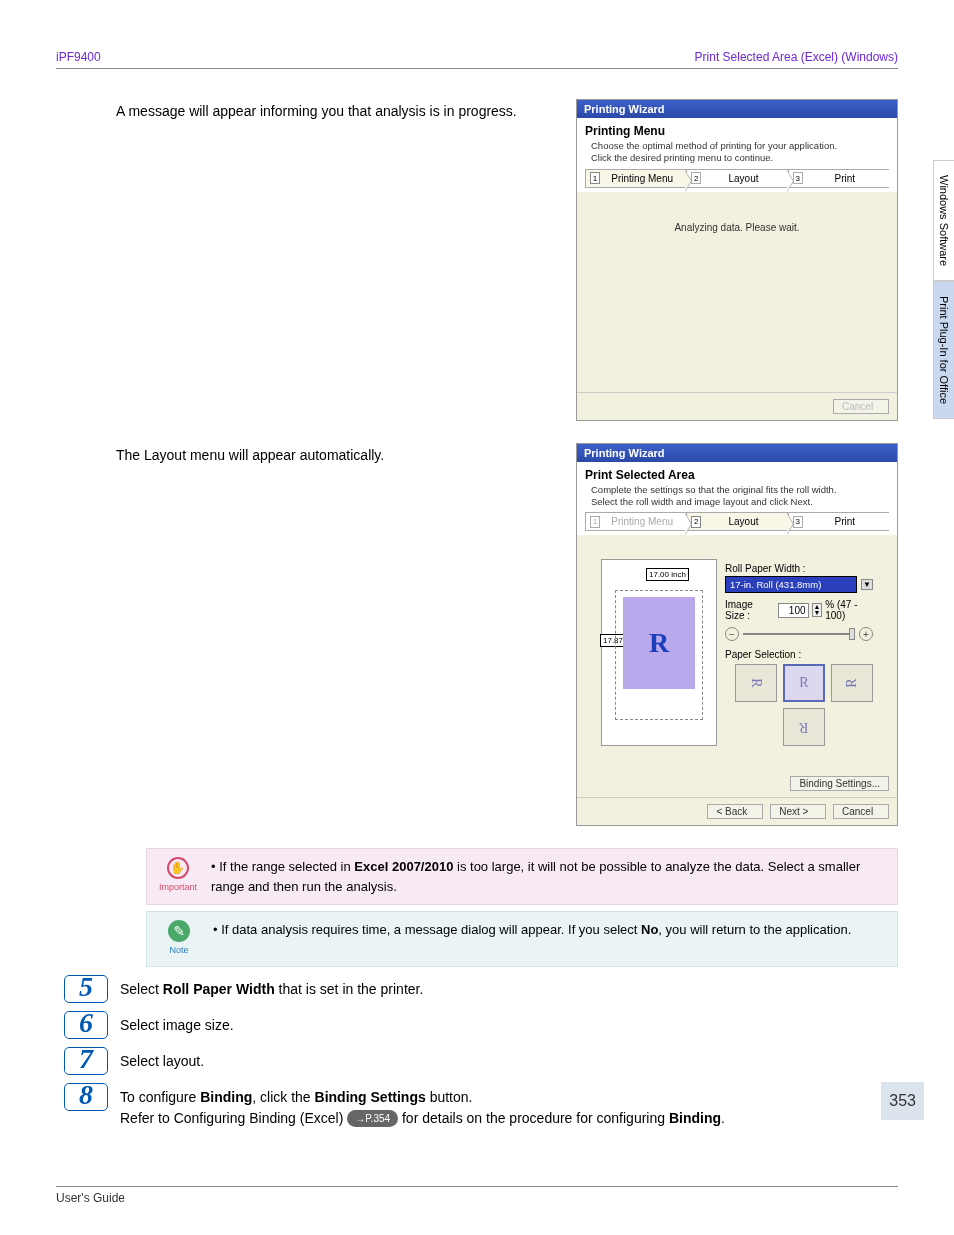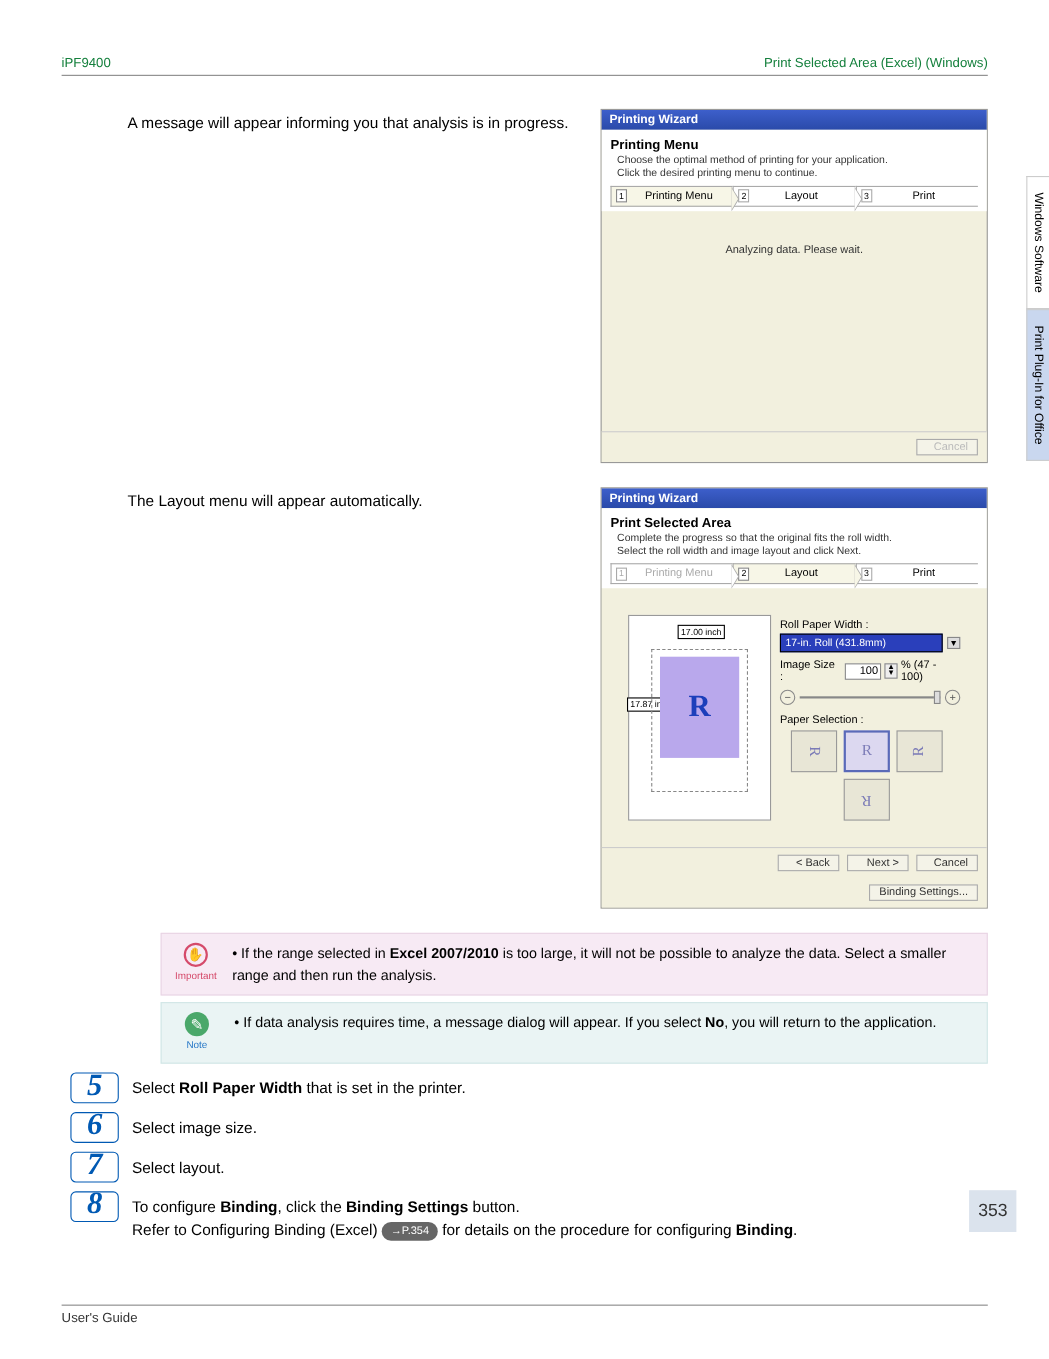--- a/index.html
+++ b/index.html
@@ -17,37 +17,37 @@
       min-height: 1235px;
       position: relative;
     }
     .header {
       display: flex;
       justify-content: space-between;
       border-bottom: 1px solid #888;
       padding-bottom: 4px;
       margin-bottom: 30px;
       font-size: 12px;
-      color: #15803d;
+      color: #6d28d9;
     }
     .body-row {
       display: flex;
       gap: 20px;
       margin-bottom: 22px;
       padding-left: 60px;
     }
     .body-row .txt {
       flex: 1;
       font-size: 14px;
       line-height: 1.5;
       color: #000;
       padding-top: 2px;
     }
     .wizard {
-      width: 352px;
+      width: 322px;
       border: 1px solid #999;
       background: #f2f0de;
       font-size: 10px;
       font-family: Tahoma, Arial, sans-serif;
     }
     .wizard-title {
       background: linear-gradient(#3d5fcb, #2a4aa9);
       color: #fff;
       font-weight: bold;
       padding: 3px 7px;
@@ -133,21 +133,21 @@
       border-top: 1px solid #ccc;
       background: #f2f0de;
     }
     .wiz-btn {
       display: inline-block;
       min-width: 56px;
       padding: 1px 8px;
       border: 1px solid #aaa;
       background: #f4f3e8;
       font-size: 10px;
-      text-align: right;
+      text-align: left;
       margin-left: 4px;
       color: #333;
     }
     .wiz-btn.disabled { color: #bbb; }
     
     .wiz-body2 {
       padding: 24px;
       display: flex;
       gap: 8px;
       min-height: 210px;
@@ -419,21 +419,21 @@
       </div>
     </div>
   </div>
 
   <div class="body-row">
     <div class="txt">The Layout menu will appear automatically.</div>
     <div class="wizard">
       <div class="wizard-title">Printing Wizard</div>
       <div class="wizard-inner">
         <div class="wiz-heading">Print Selected Area</div>
-        <div class="wiz-desc">Complete the progress so that the original fits the roll width.</div>
+        <div class="wiz-desc">Complete the settings so that the original fits the roll width.</div>
         <div class="wiz-desc">Select the roll width and image layout and click Next.</div>
         <div class="wiz-tabs">
           <div class="wiz-tab inactive-grey">
             <span class="wiz-tab-num">1</span>
             <span>Printing Menu</span>
             <span class="wiz-tab-arrow"></span>
           </div>
           <div class="wiz-tab active">
             <span class="wiz-tab-num active">2</span>
             <span>Layout</span>
@@ -488,27 +488,27 @@
                 <span class="lg-rot-r">R</span>
               </div>
             <div></div>
             <div class="lg-cell">
                 <span class="lg-rot-d">R</span>
               </div>
             <div></div>
           </div>
         </div>
       </div>
+      <div class="wiz-bottom" style="border-top:none;">
+        <span class="wiz-btn">Binding Settings...</span>
+      </div>
       <div class="wiz-bottom">
         <span class="wiz-btn">&lt; Back</span>
         <span class="wiz-btn">Next &gt;</span>
         <span class="wiz-btn">Cancel</span>
-      </div>
-      <div class="wiz-bottom" style="border-top:none;">
-        <span class="wiz-btn">Binding Settings...</span>
       </div>
     </div>
   </div>
 
   <div class="callout important">
     <div class="icon-box">
       <div class="co-icon-important"></div>
       <div class="co-label imp">Important</div>
     </div>
     <ul>

